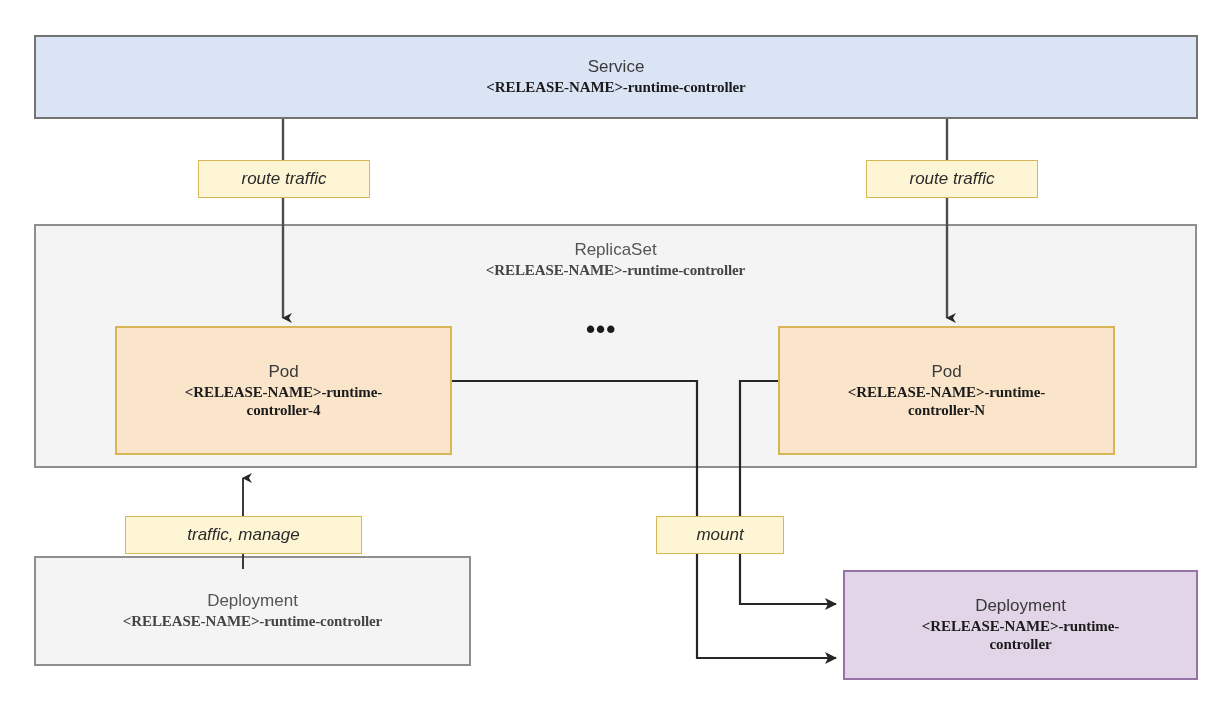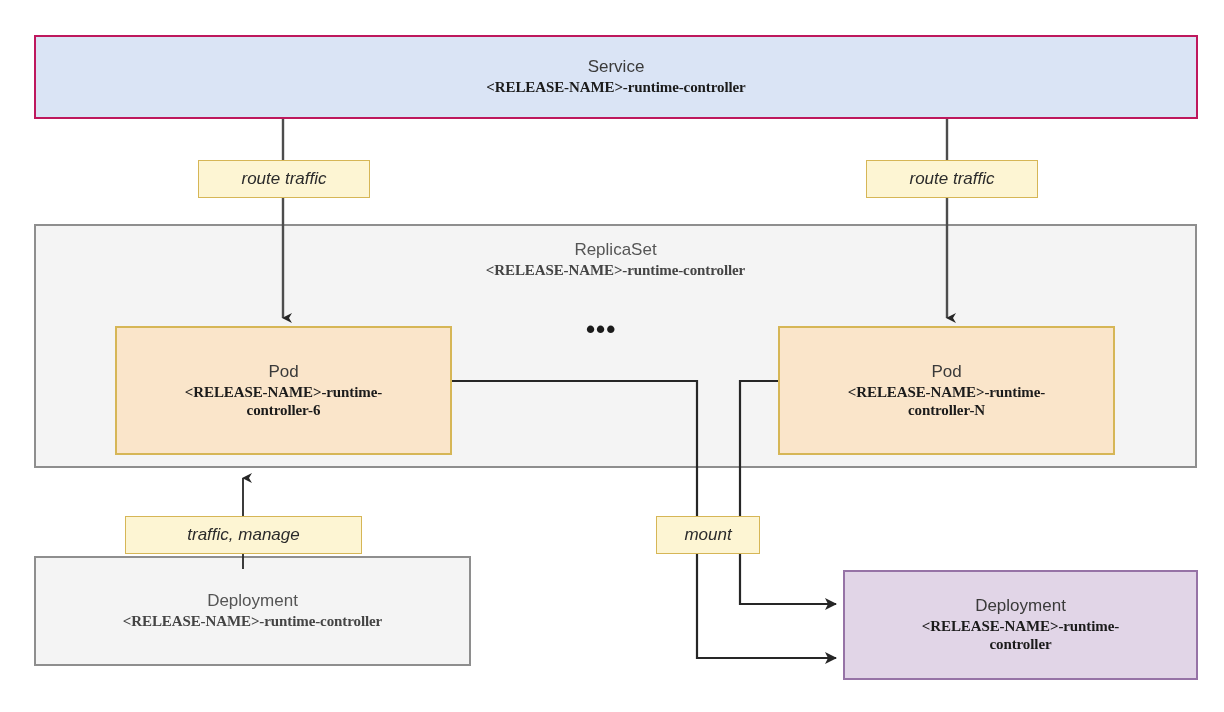--- a/index.html
+++ b/index.html
@@ -43,21 +43,21 @@
     font-weight: bold;
     color: #1b1b1b;
     letter-spacing: -0.1px;
   }
 
   
   #service-node {
     left: 34px;  top: 35px;
     width: 1164px; height: 84px;
     background: #dae4f5;
-    border: 2px solid #be185d;
+    border: 2px solid #737373;
   }
   #replicaset-node {
     left: 34px;  top: 224px;
     width: 1163px; height: 244px;
     background: #f4f4f4;
     border: 2px solid #8e8e8e;
     justify-content: flex-start;
     padding-top: 14px;
   }
   #replicaset-node .title { color: #555555; }
@@ -103,21 +103,21 @@
     display: flex;
     align-items: center;
     justify-content: center;
     white-space: nowrap;
     z-index: 5;
     font-style: italic;
   }
   #label-route-traffic-left  { left: 198px; top: 160px; width: 172px; height: 38px; }
   #label-route-traffic-right { left: 866px; top: 160px; width: 172px; height: 38px; }
   #label-define-manage       { left: 125px; top: 516px; width: 237px; height: 38px; }
-  #label-mount               { left: 656px; top: 516px; width: 104px; height: 38px; }
+  #label-mount               { left: 656px; top: 516px; width: 128px; height: 38px; }
 
   
   #pods-ellipsis {
     position: absolute;
     left: 586px; top: 322px;
     width: 60px; height: 26px;
     font-family: "Liberation Sans", sans-serif;
     font-size: 26px;
     font-weight: bold;
     color: #1b1b1b;
@@ -182,21 +182,21 @@
   </div>
 
   <div class="node" id="replicaset-node">
     <div class="title">ReplicaSet</div>
     <div class="subtitle">&lt;RELEASE-NAME&gt;-runtime-controller</div>
   </div>
 
   <div class="node" id="pod-0-node">
     <div class="title">Pod</div>
     <div class="subtitle">&lt;RELEASE-NAME&gt;-runtime-</div>
-    <div class="subtitle">controller-6</div>
+    <div class="subtitle">controller-4</div>
   </div>
 
   <div class="node" id="pod-n-node">
     <div class="title">Pod</div>
     <div class="subtitle">&lt;RELEASE-NAME&gt;-runtime-</div>
     <div class="subtitle">controller-N</div>
   </div>
 
   <div id="pods-ellipsis">•••</div>
 

